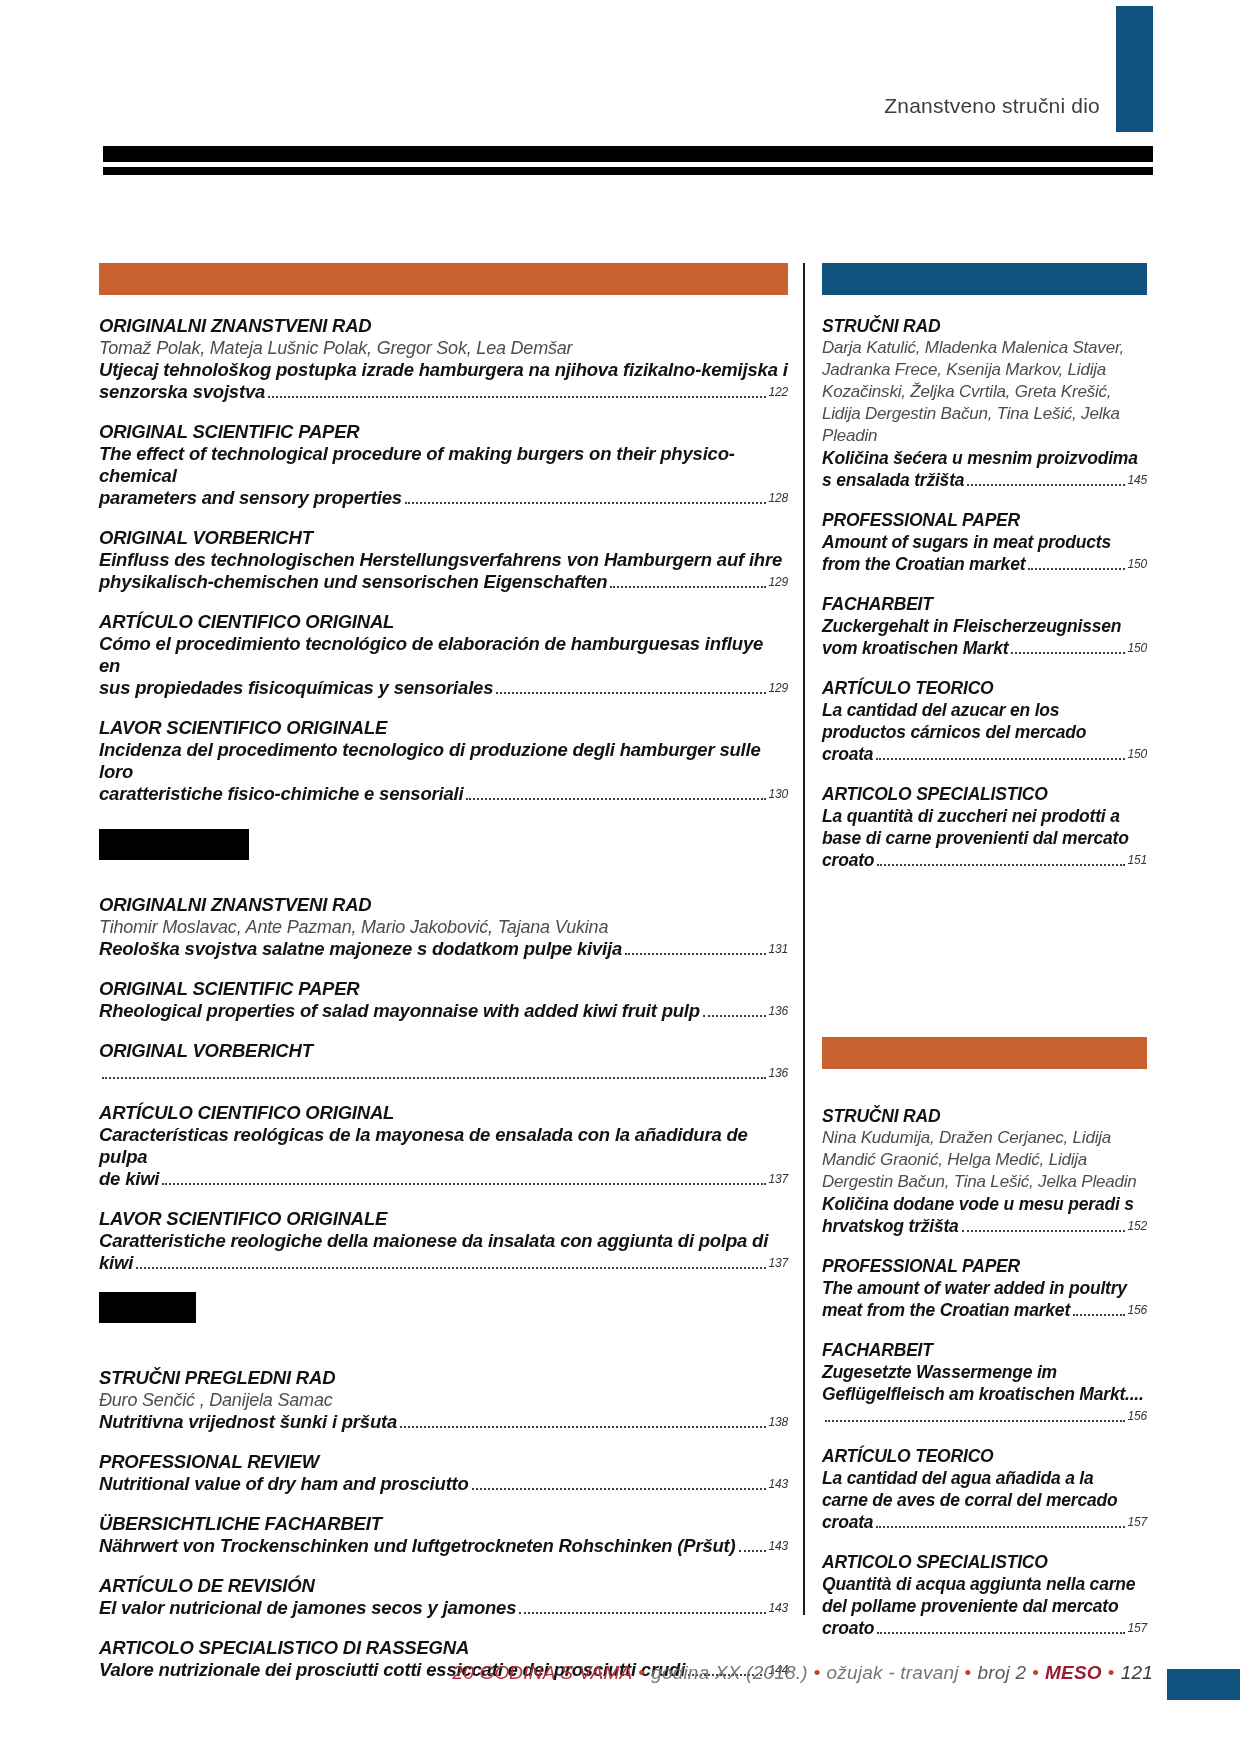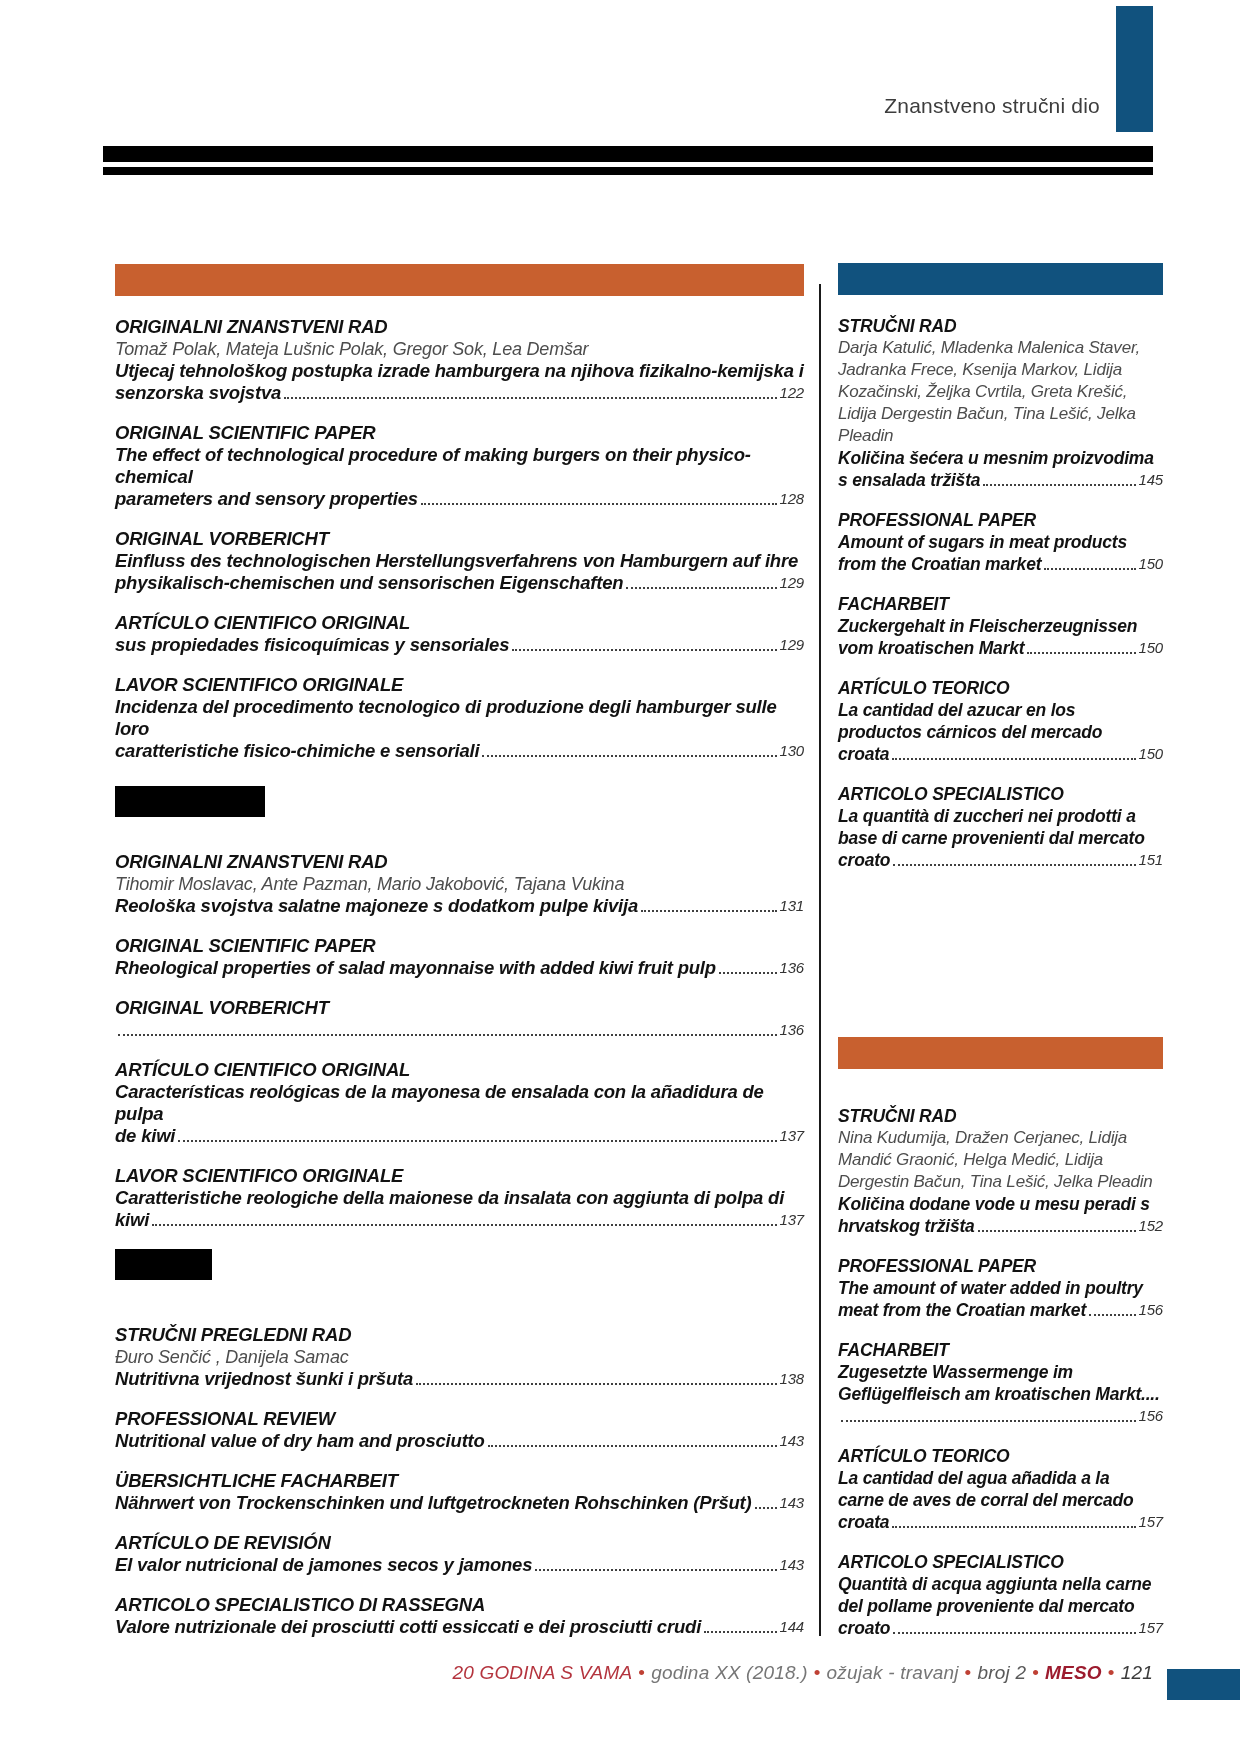--- a/index.html
+++ b/index.html
@@ -10,21 +10,21 @@
   }
   
   .corner-box{position:absolute;left:1116px;top:6px;width:37px;height:126px;}
   .header-label{
     position:absolute;top:94px;right:140px;
     font-size:21px;color:#3d3d3d;letter-spacing:.2px;
   }
   .rule-thick{position:absolute;left:103px;top:146px;width:1050px;height:16px;background:#000;}
   .rule-thin{position:absolute;left:103px;top:167px;width:1050px;height:8px;background:#000;}
   
-  .columns{position:absolute;left:115px;top:263px;width:1050px;display:flex;align-items:center;}
+  .columns{position:absolute;left:99px;top:263px;width:1050px;display:flex;align-items:flex-start;}
   .col-left{width:689px;}
   .divider{width:2px;height:1352px;background:#1a1a1a;margin-left:15px;margin-right:17px;}
   .col-right{width:325px;}
   .colorbar{height:32px;margin-bottom:20px;}
   .colorbar.spaced{margin-top:166px;margin-bottom:36px;}
   .black-box{height:31px;background:#000;}
   .black-box.large{width:150px;margin:24px 0 34px 0;}
   .black-box.small{width:97px;margin:18px 0 44px 0;}
   
   .entry{margin-bottom:18px;}
@@ -39,21 +39,21 @@
     font-weight:bold;font-style:italic;font-size:18.5px;line-height:22px;
     color:#121212;letter-spacing:-.2px;
   }
   .lastline{display:flex;align-items:flex-end;}
   .lastline .ttext{white-space:nowrap;}
   .leader{
     flex:1 1 auto;border-bottom:2px dotted #3f3f3f;
     margin:0 3px 5px 3px;min-width:10px;
   }
   .pg{
-    font-style:italic;font-weight:normal;font-size:15px;line-height:22px;
+    font-style:italic;font-weight:normal;font-size:12px;line-height:22px;
     color:#333;flex:0 0 auto;
   }
   .col-right .etype{font-size:17.5px;}
   .col-right .etitle-line{font-size:17.5px;}
   .col-right .eauthors{font-size:17px;}
   
   .footer{
     position:absolute;top:1662px;right:87px;white-space:nowrap;
     font-style:italic;font-size:19px;color:#6e6e6e;letter-spacing:.2px;
   }
@@ -103,20 +103,21 @@
           <div class="etype">ORIGINAL VORBERICHT</div>
           <div class="etitle-line">Einfluss des technologischen Herstellungsverfahrens von Hamburgern auf ihre</div>
           <div class="etitle-line lastline">
             <span class="ttext">physikalisch-chemischen und sensorischen Eigenschaften</span>
             <span class="leader"></span>
             <span class="pg">129</span>
           </div>
         </div>
         <div class="entry">
           <div class="etype">ARTÍCULO CIENTIFICO ORIGINAL</div>
+          <div class="etitle-line">Cómo el procedimiento tecnológico de elaboración de hamburguesas influye en</div>
           <div class="etitle-line lastline">
             <span class="ttext">sus propiedades fisicoquímicas y sensoriales</span>
             <span class="leader"></span>
             <span class="pg">129</span>
           </div>
         </div>
         <div class="entry">
           <div class="etype">LAVOR SCIENTIFICO ORIGINALE</div>
           <div class="etitle-line">Incidenza del procedimento tecnologico di produzione degli hamburger sulle loro</div>
           <div class="etitle-line lastline">

